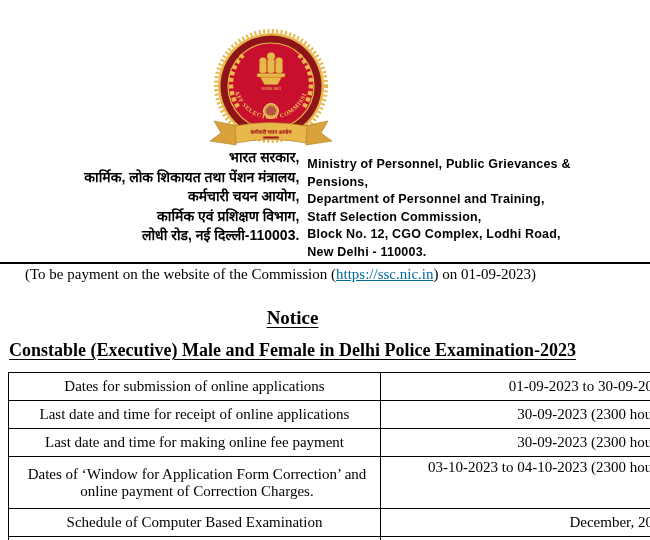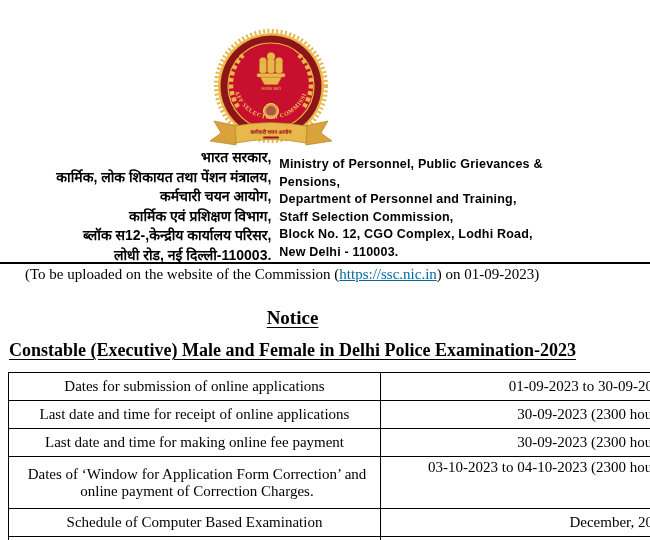--- a/index.html
+++ b/index.html
@@ -5,21 +5,21 @@
   html,body { margin:0; padding:0; background:#ffffff; }
   .page {
     position:relative; width:650px; height:540px; background:#ffffff;
     font-family:"Liberation Serif", serif; color:#000; overflow:hidden;
   }
 
   
   .logo-wrap { position:absolute; left:205px; top:28px; width:132px; height:122px; }
 
   
-  .addresses { position:absolute; top:148px; left:0; width:570px; display:flex; }
+  .addresses { position:absolute; top:148px; left:0; width:570px; display:flex;padding-left:28px; }
   .hindi-address {
     width:306px; text-align:right;
     font-family:"Liberation Sans", sans-serif; font-weight:bold;
     font-size:14px; line-height:19.5px;
   }
   .english-address {
     padding-left:8px; padding-top:8px;
     font-family:"Liberation Sans", sans-serif; font-weight:bold;
     font-size:12.5px; line-height:17.5px; letter-spacing:0.2px;
   }
@@ -96,35 +96,34 @@
       </g>
     </svg>
   </div>
 
   <div class="addresses">
     <div class="hindi-address">
       <div>भारत सरकार,</div>
       <div>कार्मिक, लोक शिकायत तथा पेंशन मंत्रालय,</div>
       <div>कर्मचारी चयन आयोग,</div>
       <div>कार्मिक एवं प्रशिक्षण विभाग,</div>
-      <div>ब्लॉक स12-,केन्द्रीय कार्यालय परिसर,</div>
       <div>लोधी रोड, नई दिल्ली-110003.</div>
     </div>
     <div class="english-address">
       <div>Ministry of Personnel, Public Grievances &amp; Pensions,</div>
       <div>Department of Personnel and Training,</div>
       <div>Staff Selection Commission,</div>
       <div>Block No. 12, CGO Complex, Lodhi Road,</div>
       <div>New Delhi - 110003.</div>
     </div>
   </div>
 
   <div class="rule"></div>
 
-  <div class="upload-note"><span>(To be uploaded on the website of the Commission (</span><a href="#">https://ssc.nic.in</a><span>) on 01-09-2023)</span></div>
+  <div class="upload-note"><span>(To be payment on the website of the Commission (</span><a href="#">https://ssc.nic.in</a><span>) on 01-09-2023)</span></div>
 
   <div class="center-band notice-heading">Notice</div>
 
   <div class="center-band exam-title">Constable (Executive) Male and Female in Delhi Police Examination-2023</div>
 
   <table class="schedule">
     <tbody>
       <tr class="r-normal">
         <td class="label-cell">Dates for submission of online applications</td>
         <td class="value-cell">01-09-2023 to 30-09-2023</td>

